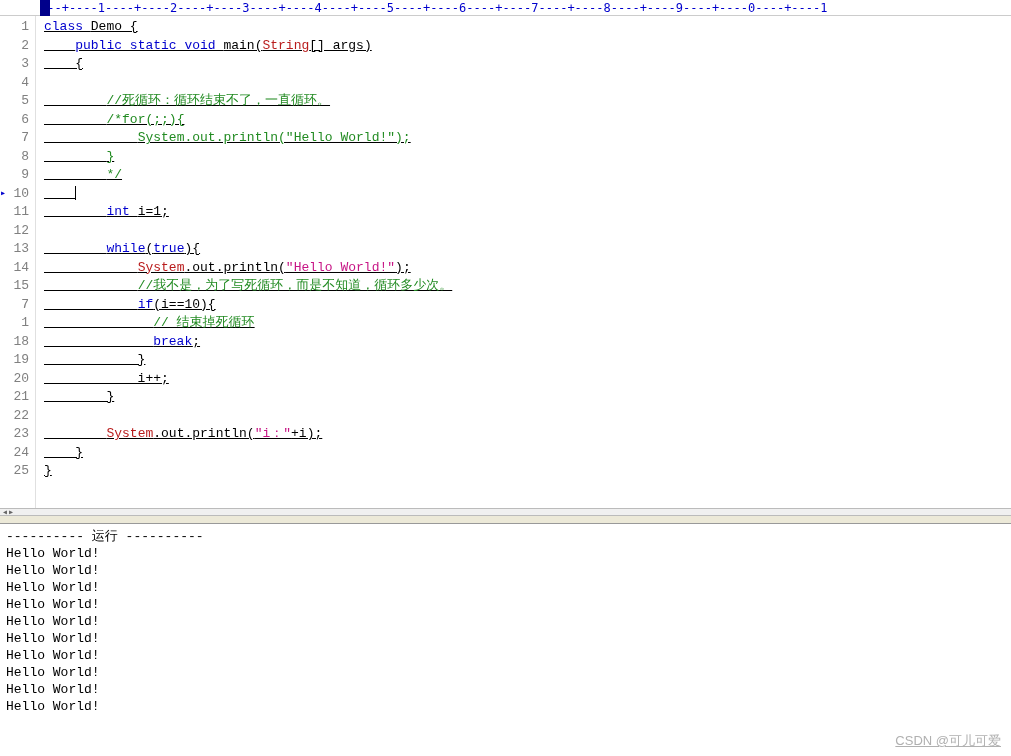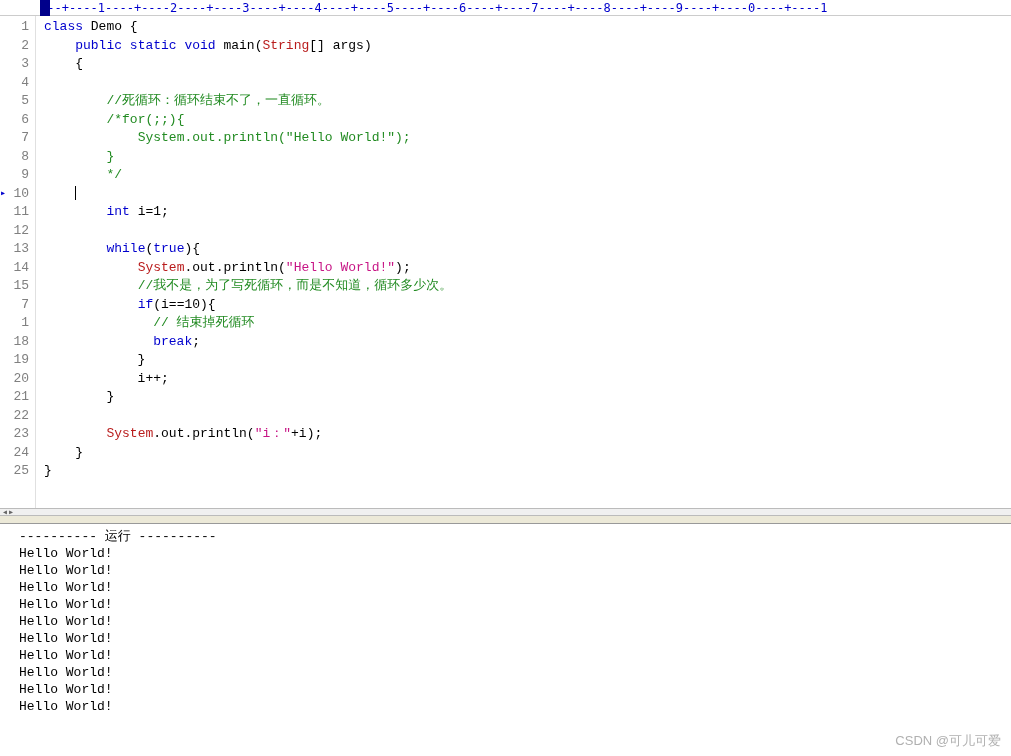--- a/index.html
+++ b/index.html
@@ -3,32 +3,32 @@
 <meta charset="utf-8">
 <style>
 * { margin:0; padding:0; box-sizing:border-box; }
 body { font-family:"Courier New",monospace; font-size:13px; background:#fff; width:1011px; height:756px; overflow:hidden; position:relative; }
 .ruler { height:16px; background:#fff; border-bottom:1px solid #ccc; display:flex; align-items:center; padding-left:40px; color:#0000cd; font-size:12px; white-space:nowrap; overflow:hidden; font-family:monospace; letter-spacing:0; }
 .ruler .mark { position:absolute; left:40px; top:0; width:10px; height:16px; background:#00008b; }
 .editor { display:flex; height:492px; overflow:auto; background:#fff; }
 .gutter { background:#fff; border-right:1px solid #e0e0e0; padding:2px 6px 2px 2px; text-align:right; color:#808080; min-width:36px; user-select:none; }
 .gutter .ln { height:18.5px; line-height:18.5px; position:relative; }
 .gutter .current::before { content:"▸"; position:absolute; left:-2px; color:#0000cd; font-size:10px; }
-.code { padding:2px 0 2px 8px; flex:1; white-space:pre; line-height:18.5px; }
+.code { padding:2px 0 2px 8px; flex:1; white-space:pre; line-height:18.5px;text-decoration:underline; }
 .code .line { height:18.5px; }
 .kw { color:#0000cd; }
 .cls { color:#b91c1c; }
 .str { color:#c71585; }
 .cmt { color:#228b22;text-align:right; }
 .splitter { height:8px; background:#f0f0f0; border-top:1px solid #bbb; border-bottom:1px solid #bbb; display:flex; align-items:center; }
 .splitter .arrows { font-size:10px; color:#666; padding-left:2px; }
 .tabstrip { height:8px; background:#ece9d8; border-bottom:1px solid #999; }
-.console { padding:4px 19px; font-size:13px; line-height:17px; height:224px; overflow:auto; background:#fff; }
+.console { padding:4px 6px; font-size:13px; line-height:17px; height:224px; overflow:auto; background:#fff; }
 .console .out { height:17px; }
-.watermark { position:absolute; right:10px; bottom:6px; color:#b0b0b0; font-size:13px; font-family:sans-serif; }
+.watermark { position:absolute; right:10px; bottom:6px; color:#b0b0b0; font-size:13px; font-family:sans-serif;text-decoration:underline; }
 .cursor { display:inline-block; width:1px; height:14px; background:#000; vertical-align:middle; }
 </style>
 </head>
 <body>
 
 <div class="ruler">
   <span class="mark"></span>
   <span>---+----1----+----2----+----3----+----4----+----5----+----6----+----7----+----8----+----9----+----0----+----1</span>
 </div>
 

